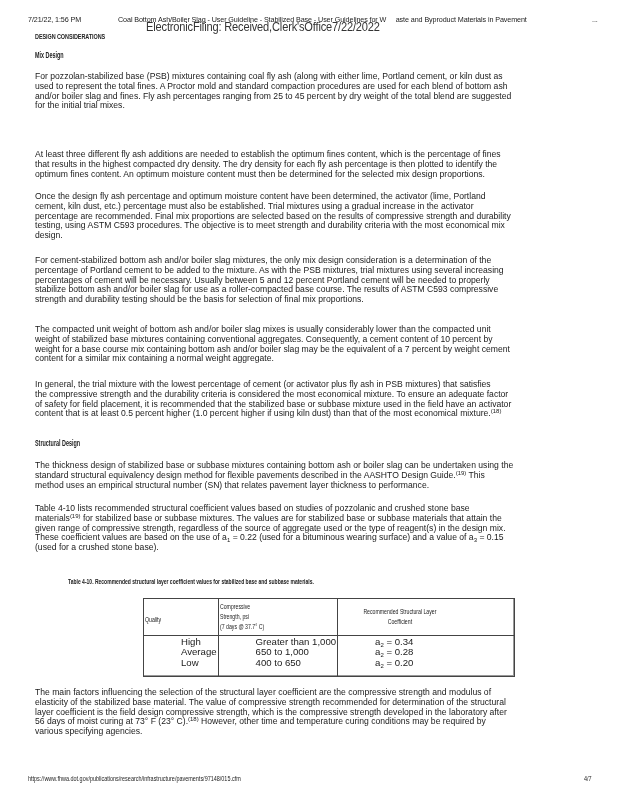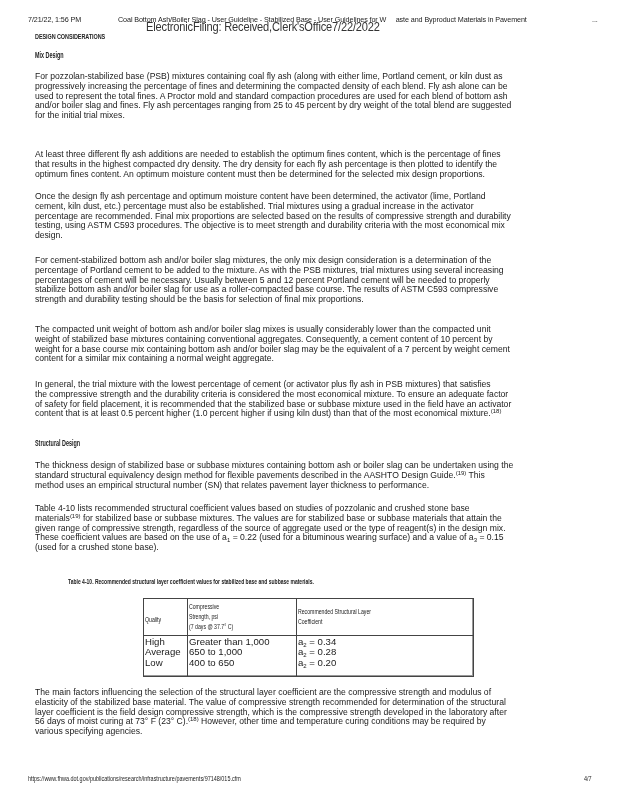--- a/index.html
+++ b/index.html
@@ -10,39 +10,38 @@
   .section { font-family: "Liberation Sans", sans-serif; font-size: 7.6px; font-weight: bold; color: #222; transform: scaleX(0.72); transform-origin: left top; letter-spacing: -0.1px; }
   .subsection { font-family: "Liberation Sans", sans-serif; font-size: 8.2px; font-weight: bold; color: #222; transform: scaleX(0.66); transform-origin: left top; }
   .para { font-family: "Liberation Sans", sans-serif; font-size: 8.6px; line-height: 9.8px; color: #1a1a1a; left: 35px; width: 590px; }
   .para .line { display: block; white-space: nowrap; overflow: hidden; width: 510px; }
   sup { font-size: 6px; line-height: 0; vertical-align: 3px; }
   sub { font-size: 6px; line-height: 0; vertical-align: -2px; }
   .caption { font-family: "Liberation Sans", sans-serif; font-size: 7.6px; font-weight: bold; color: #222; transform: scaleX(0.66); transform-origin: left top; }
   table.coef { position: absolute; left: 143px; top: 598px; border-collapse: collapse; border: 1px solid #555; box-shadow: inset -1px -1px 0 #999; }
   table.coef td { border: 1px solid #444; padding: 0 1px; vertical-align: middle; }
   .th-txt { font-family: "Liberation Sans", sans-serif; font-size: 7.4px; line-height: 10px; display: inline-block; transform: scaleX(0.7); transform-origin: left center; white-space: nowrap; }
-  .td-txt { font-family: "Liberation Sans", sans-serif; font-size: 9.6px; line-height: 10.3px; white-space: nowrap; display: block; }
+  .td-txt { font-family: "Liberation Sans", sans-serif; font-size: 9.6px; line-height: 10.3px; white-space: nowrap; display: block; padding-left: 36px; }
   .footer { font-family: "Liberation Sans", sans-serif; font-size: 7px; color: #222; transform: scaleX(0.78); transform-origin: left top; }
 </style>
 </head>
 <body>
 
 <div class="abs hdr" style="left:28px; top:15px;">7/21/22, 1:56 PM</div>
 <div class="abs hdr" style="left:118px; top:15px;">Coal Bottom Ash/Boiler Slag - User Guideline - Stabilized Base - User Guidelines for W&nbsp;&nbsp;&nbsp;&nbsp;&nbsp;aste and Byproduct Materials in Pavement</div>
 <div class="abs hdr" style="left:592px; top:15px;">...</div>
 
 <div class="abs stamp" style="left:146px; top:19px;">ElectronicFiling: Received,Clerk'sOffice7/22/2022</div>
 
 <div class="abs section" style="left:35px; top:32px;">DESIGN CONSIDERATIONS</div>
 
 <div class="abs subsection" style="left:35px; top:51px;">Mix Design</div>
 
 <div class="abs para" style="top:72px;">
   <span class="line">For pozzolan-stabilized base (PSB) mixtures containing coal fly ash (along with either lime, Portland cement, or kiln dust as</span>
-  <span class="line">progressively increasing the percentage of fines and determining the compacted density of each blend. Fly ash alone can be</span>
   <span class="line">used to represent the total fines. A Proctor mold and standard compaction procedures are used for each blend of bottom ash</span>
   <span class="line">and/or boiler slag and fines. Fly ash percentages ranging from 25 to 45 percent by dry weight of the total blend are suggested</span>
   <span class="line">for the initial trial mixes.</span>
 </div>
 
 <div class="abs para" style="top:150px;">
   <span class="line">At least three different fly ash additions are needed to establish the optimum fines content, which is the percentage of fines</span>
   <span class="line">that results in the highest compacted dry density. The dry density for each fly ash percentage is then plotted to identify the</span>
   <span class="line">optimum fines content. An optimum moisture content must then be determined for the selected mix design proportions.</span>
 </div>
@@ -97,21 +96,21 @@
 
 <table class="coef">
   <tbody>
       <tr style="height:37px;">
     <td style="width:41px;"><span class="th-txt">Quality</span></td>
     <td style="width:106px;">
       <span class="th-txt" style="display:block;">Compressive</span>
       <span class="th-txt" style="display:block;">Strength, psi</span>
       <span class="th-txt" style="display:block;">(7 days @ 37.7° C)</span>
     </td>
-    <td style="width:174px;">
+    <td style="width:174px;text-align:center;">
       <span class="th-txt" style="display:block;">Recommended Structural Layer</span>
       <span class="th-txt" style="display:block;">Coefficient</span>
     </td>
   </tr>
   <tr style="height:41px;">
     <td style="vertical-align:top; padding-top:1px;">
       <span class="td-txt">High</span>
       <span class="td-txt">Average</span>
       <span class="td-txt">Low</span>
     </td>

